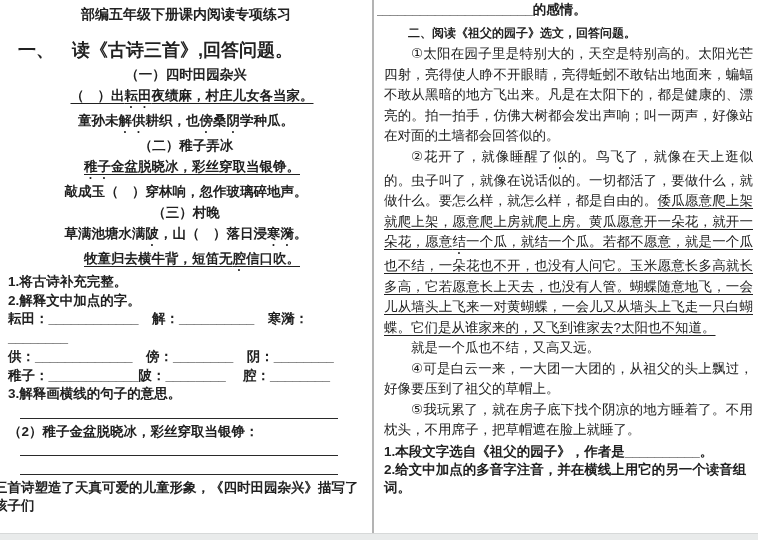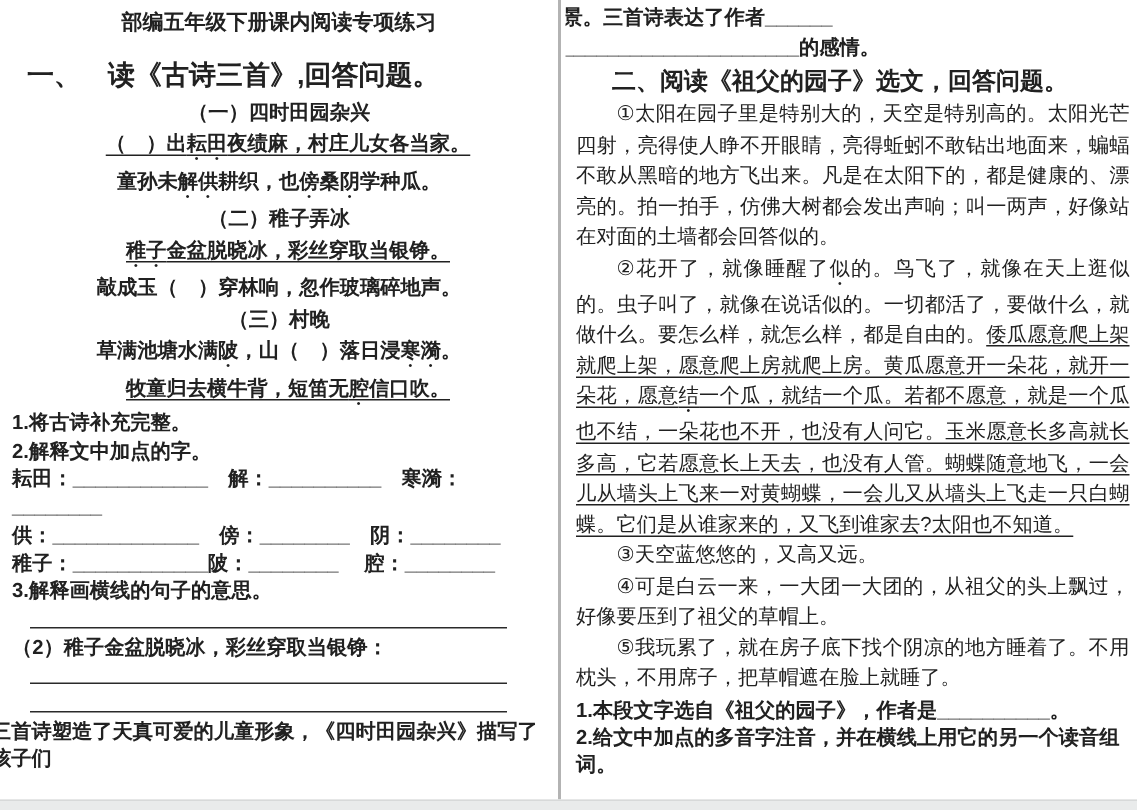--- a/index.html
+++ b/index.html
@@ -26,21 +26,21 @@
        text-emphasis:filled dot #212121;text-emphasis-position:under right;}
   .qblock{margin-left:8px;margin-right:4px;font-size:13.5px;font-weight:600;}
   .lq{line-height:18.7px;white-space:pre-wrap;}
   .ansline{position:relative;height:18.7px;}
   .ansline::after{content:"";position:absolute;left:12px;width:318px;top:14px;border-bottom:1.5px solid #2a2a2a;}
   .tail1{margin-left:-14px;}
 
   
   .rp{padding:0 5px 0 7px;}
   .rtop{margin-left:-9px;font-size:13.5px;font-weight:600;line-height:20px;white-space:pre-wrap;}
-  .rsec{font-weight:700;font-size:16px;line-height:22px;text-indent:24px;margin-top:2px;}
+  .rsec{font-weight:700;font-size:12px;line-height:22px;text-indent:24px;margin-top:2px;}
   .para{font-size:13.5px;line-height:20.5px;text-align:justify;text-indent:2em;font-weight:400;}
   .rq{font-size:13.5px;font-weight:600;line-height:18px;white-space:pre-wrap;}
 </style>
 </head>
 <body>
 
 <div class="viewer">
 
   <div class="page left">
     <div class="doc-title">部编五年级下册课内阅读专项练习</div>
@@ -71,26 +71,25 @@
       <div class="ansline"></div>
       <div class="lq tail1">三首诗塑造了天真可爱的儿童形象，《四时田园杂兴》描写了孩子们</div>
 
     </div>
   </div>
 
   <div class="divider"></div>
 
   <div class="page right">
     <div class="rp">
-      <div class="rtop" style="margin-top:2px;">景。三首诗表达了作者______</div>
       <div class="rtop">_____________________的感情。</div>
       <div class="rsec">二、阅读《祖父的园子》选文，回答问题。</div>
       <div class="para">①太阳在园子里是特别大的，天空是特别高的。太阳光芒四射，亮得使人睁不开眼睛，亮得蚯蚓不敢钻出地面来，蝙蝠不敢从黑暗的地方飞出来。凡是在太阳下的，都是健康的、漂亮的。拍一拍手，仿佛大树都会发出声响；叫一两声，好像站在对面的土墙都会回答似的。</div>
       <div class="para"><span>②花开了，就像睡醒了</span><span class="dot">似</span><span>的。鸟飞了，就像在天上逛似的。虫子叫了，就像在说话似的。一切都活了，要做什么，就做什么。要怎么样，就怎么样，都是自由的。</span><span class="ul">倭瓜愿意爬上架就爬上架，愿意爬上房就爬上房。黄瓜愿意开一朵花，就开一朵花，愿意</span><span class="dot ul">结</span><span class="ul">一个瓜，就结一个瓜。若都不愿意，就是一个瓜也不结，一朵花也不开，也没有人问它。玉米愿意长多高就长多高，它若愿意长上天去，也没有人管。蝴蝶随意地飞，一会儿从墙头上飞来一对黄蝴蝶，一会儿又从墙头上飞走一只白蝴蝶。它们是从谁家来的，又飞到谁家去?太阳也不知道。</span></div>
-      <div class="para">③天空蓝悠悠的，又高又远。</div>
+      <div class="para">就是一个瓜也不结，又高又远。</div>
       <div class="para">④可是白云一来，一大团一大团的，从祖父的头上飘过，好像要压到了祖父的草帽上。</div>
       <div class="para">⑤我玩累了，就在房子底下找个阴凉的地方睡着了。不用枕头，不用席子，把草帽遮在脸上就睡了。</div>
       <div class="rq" style="margin-top:2px;">1.本段文字选自《祖父的园子》，作者是__________。</div>
       <div class="rq">2.给文中加点的多音字注音，并在横线上用它的另一个读音组词。</div>
       <div class="rq">
         <span style="display:inline-block;width:76px;"></span>
       </div>
 
     </div>
   </div>

